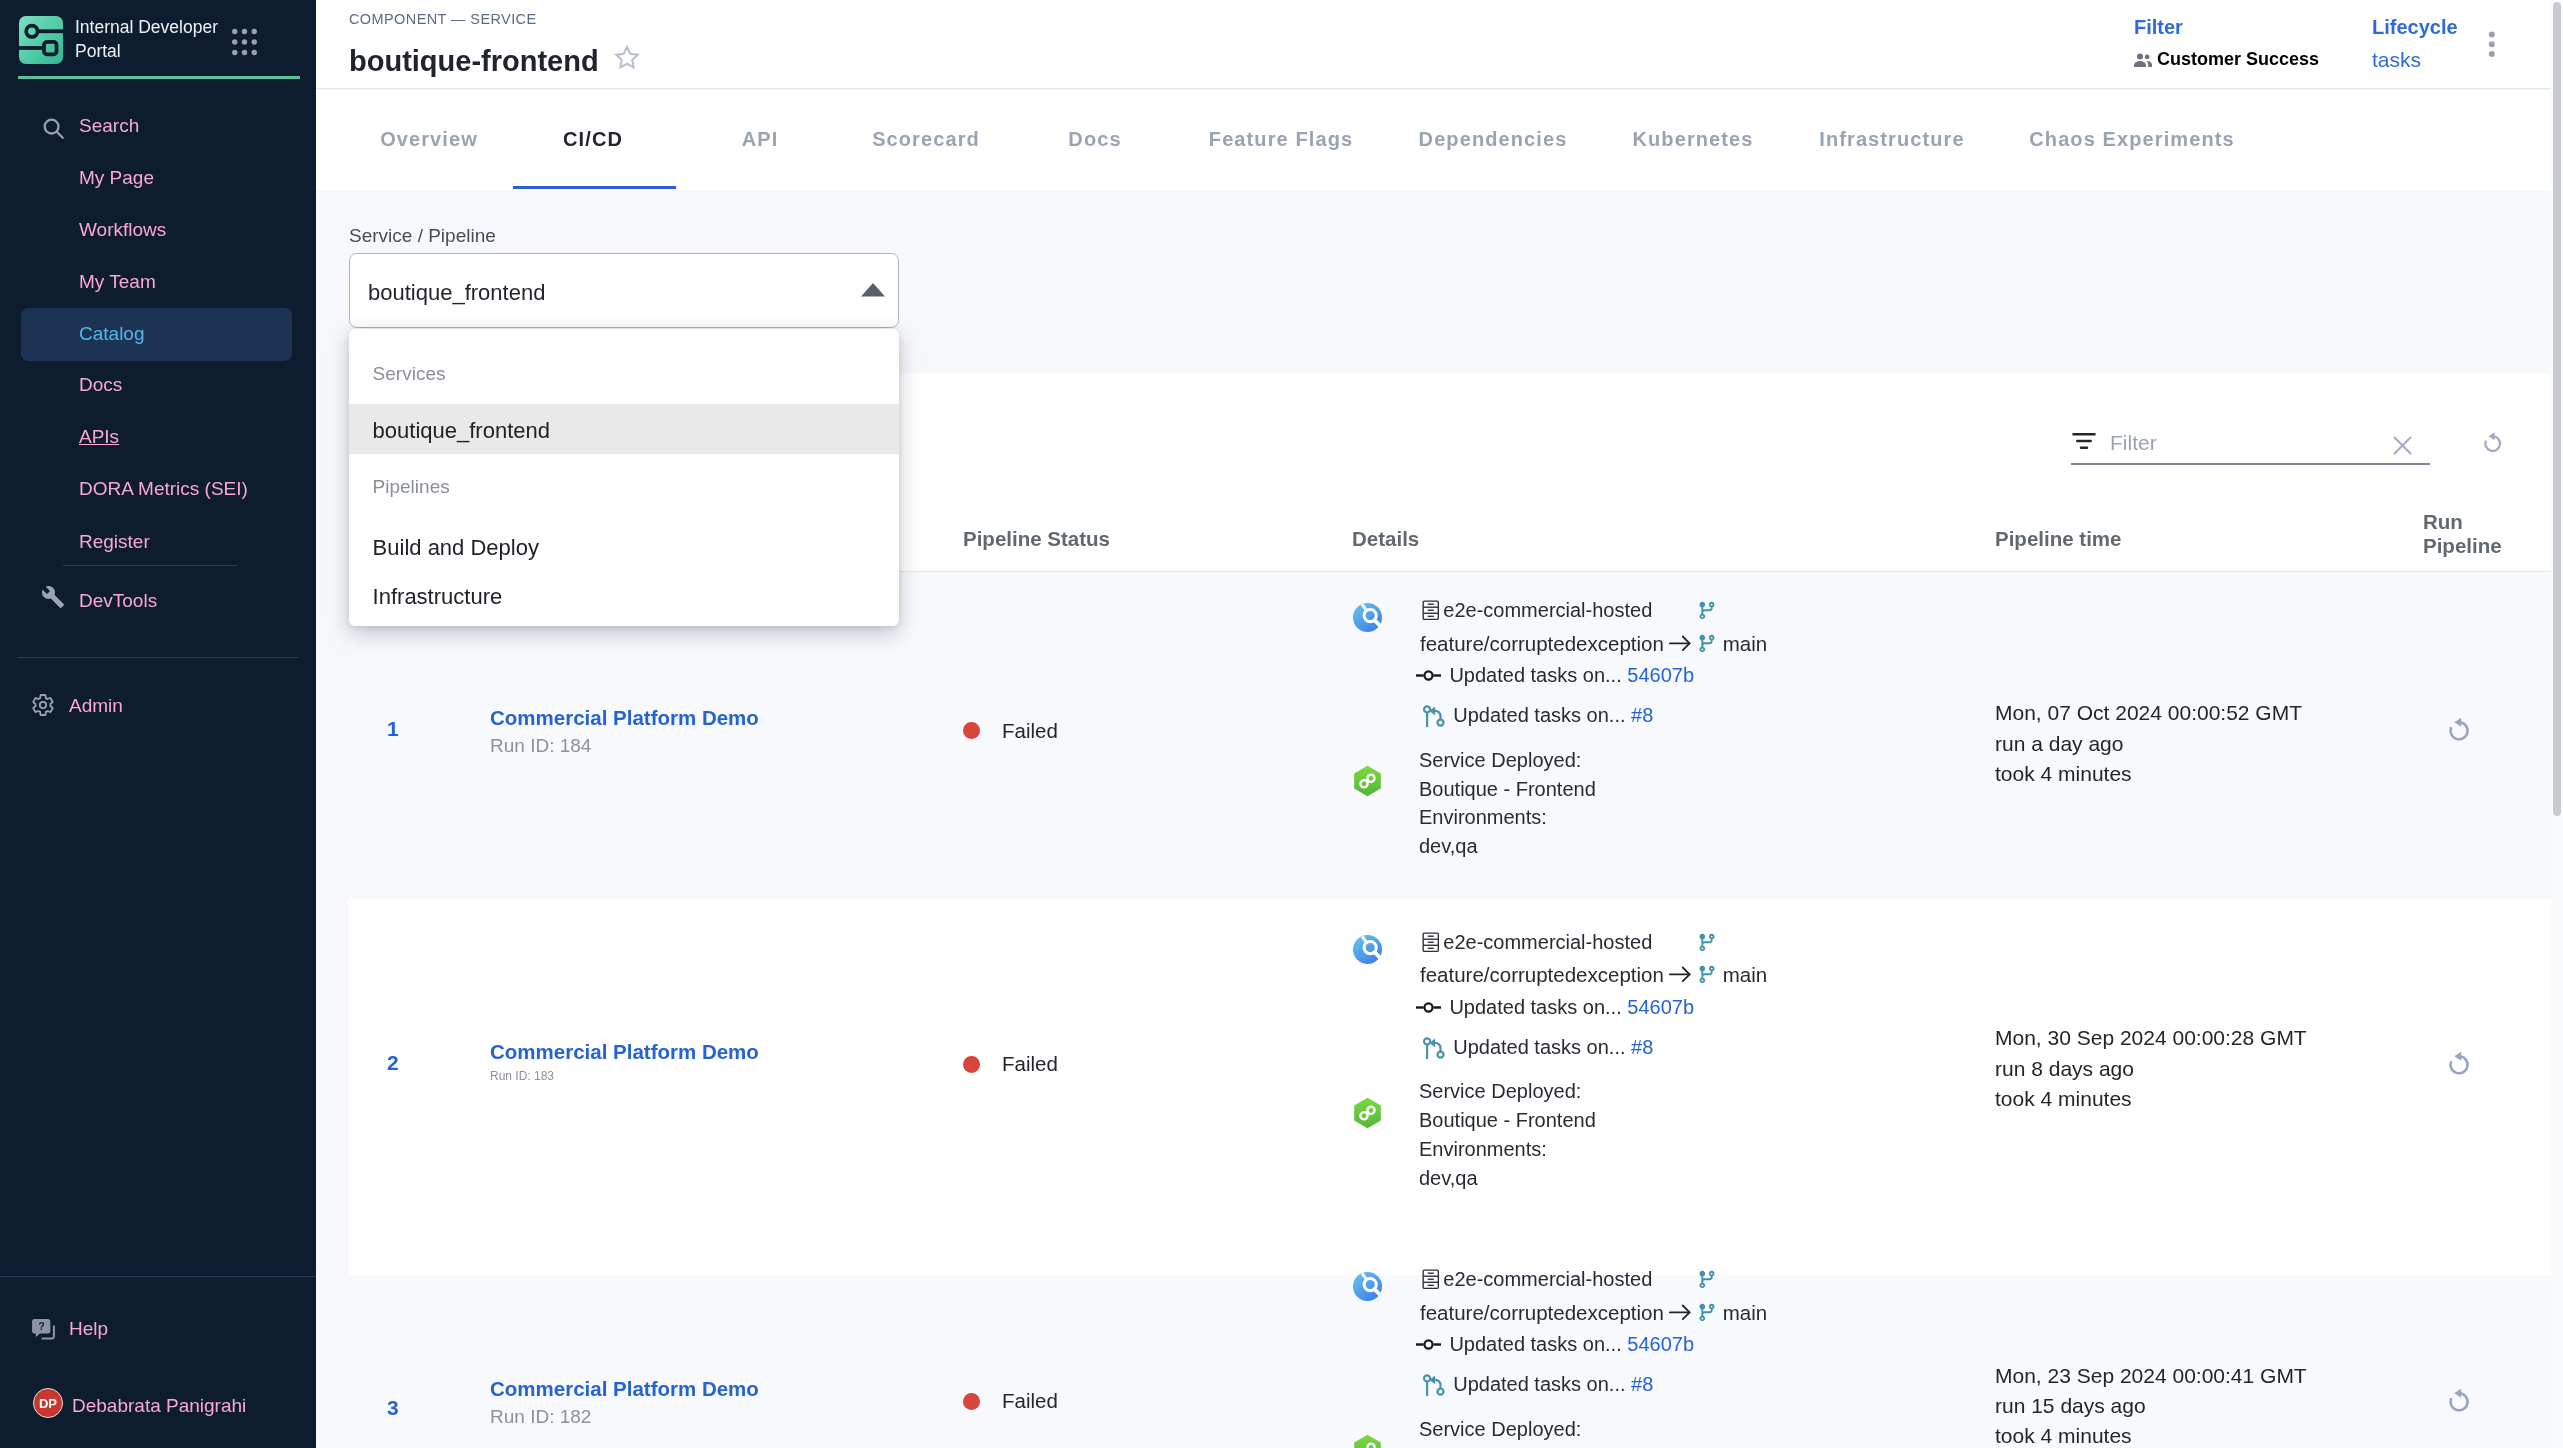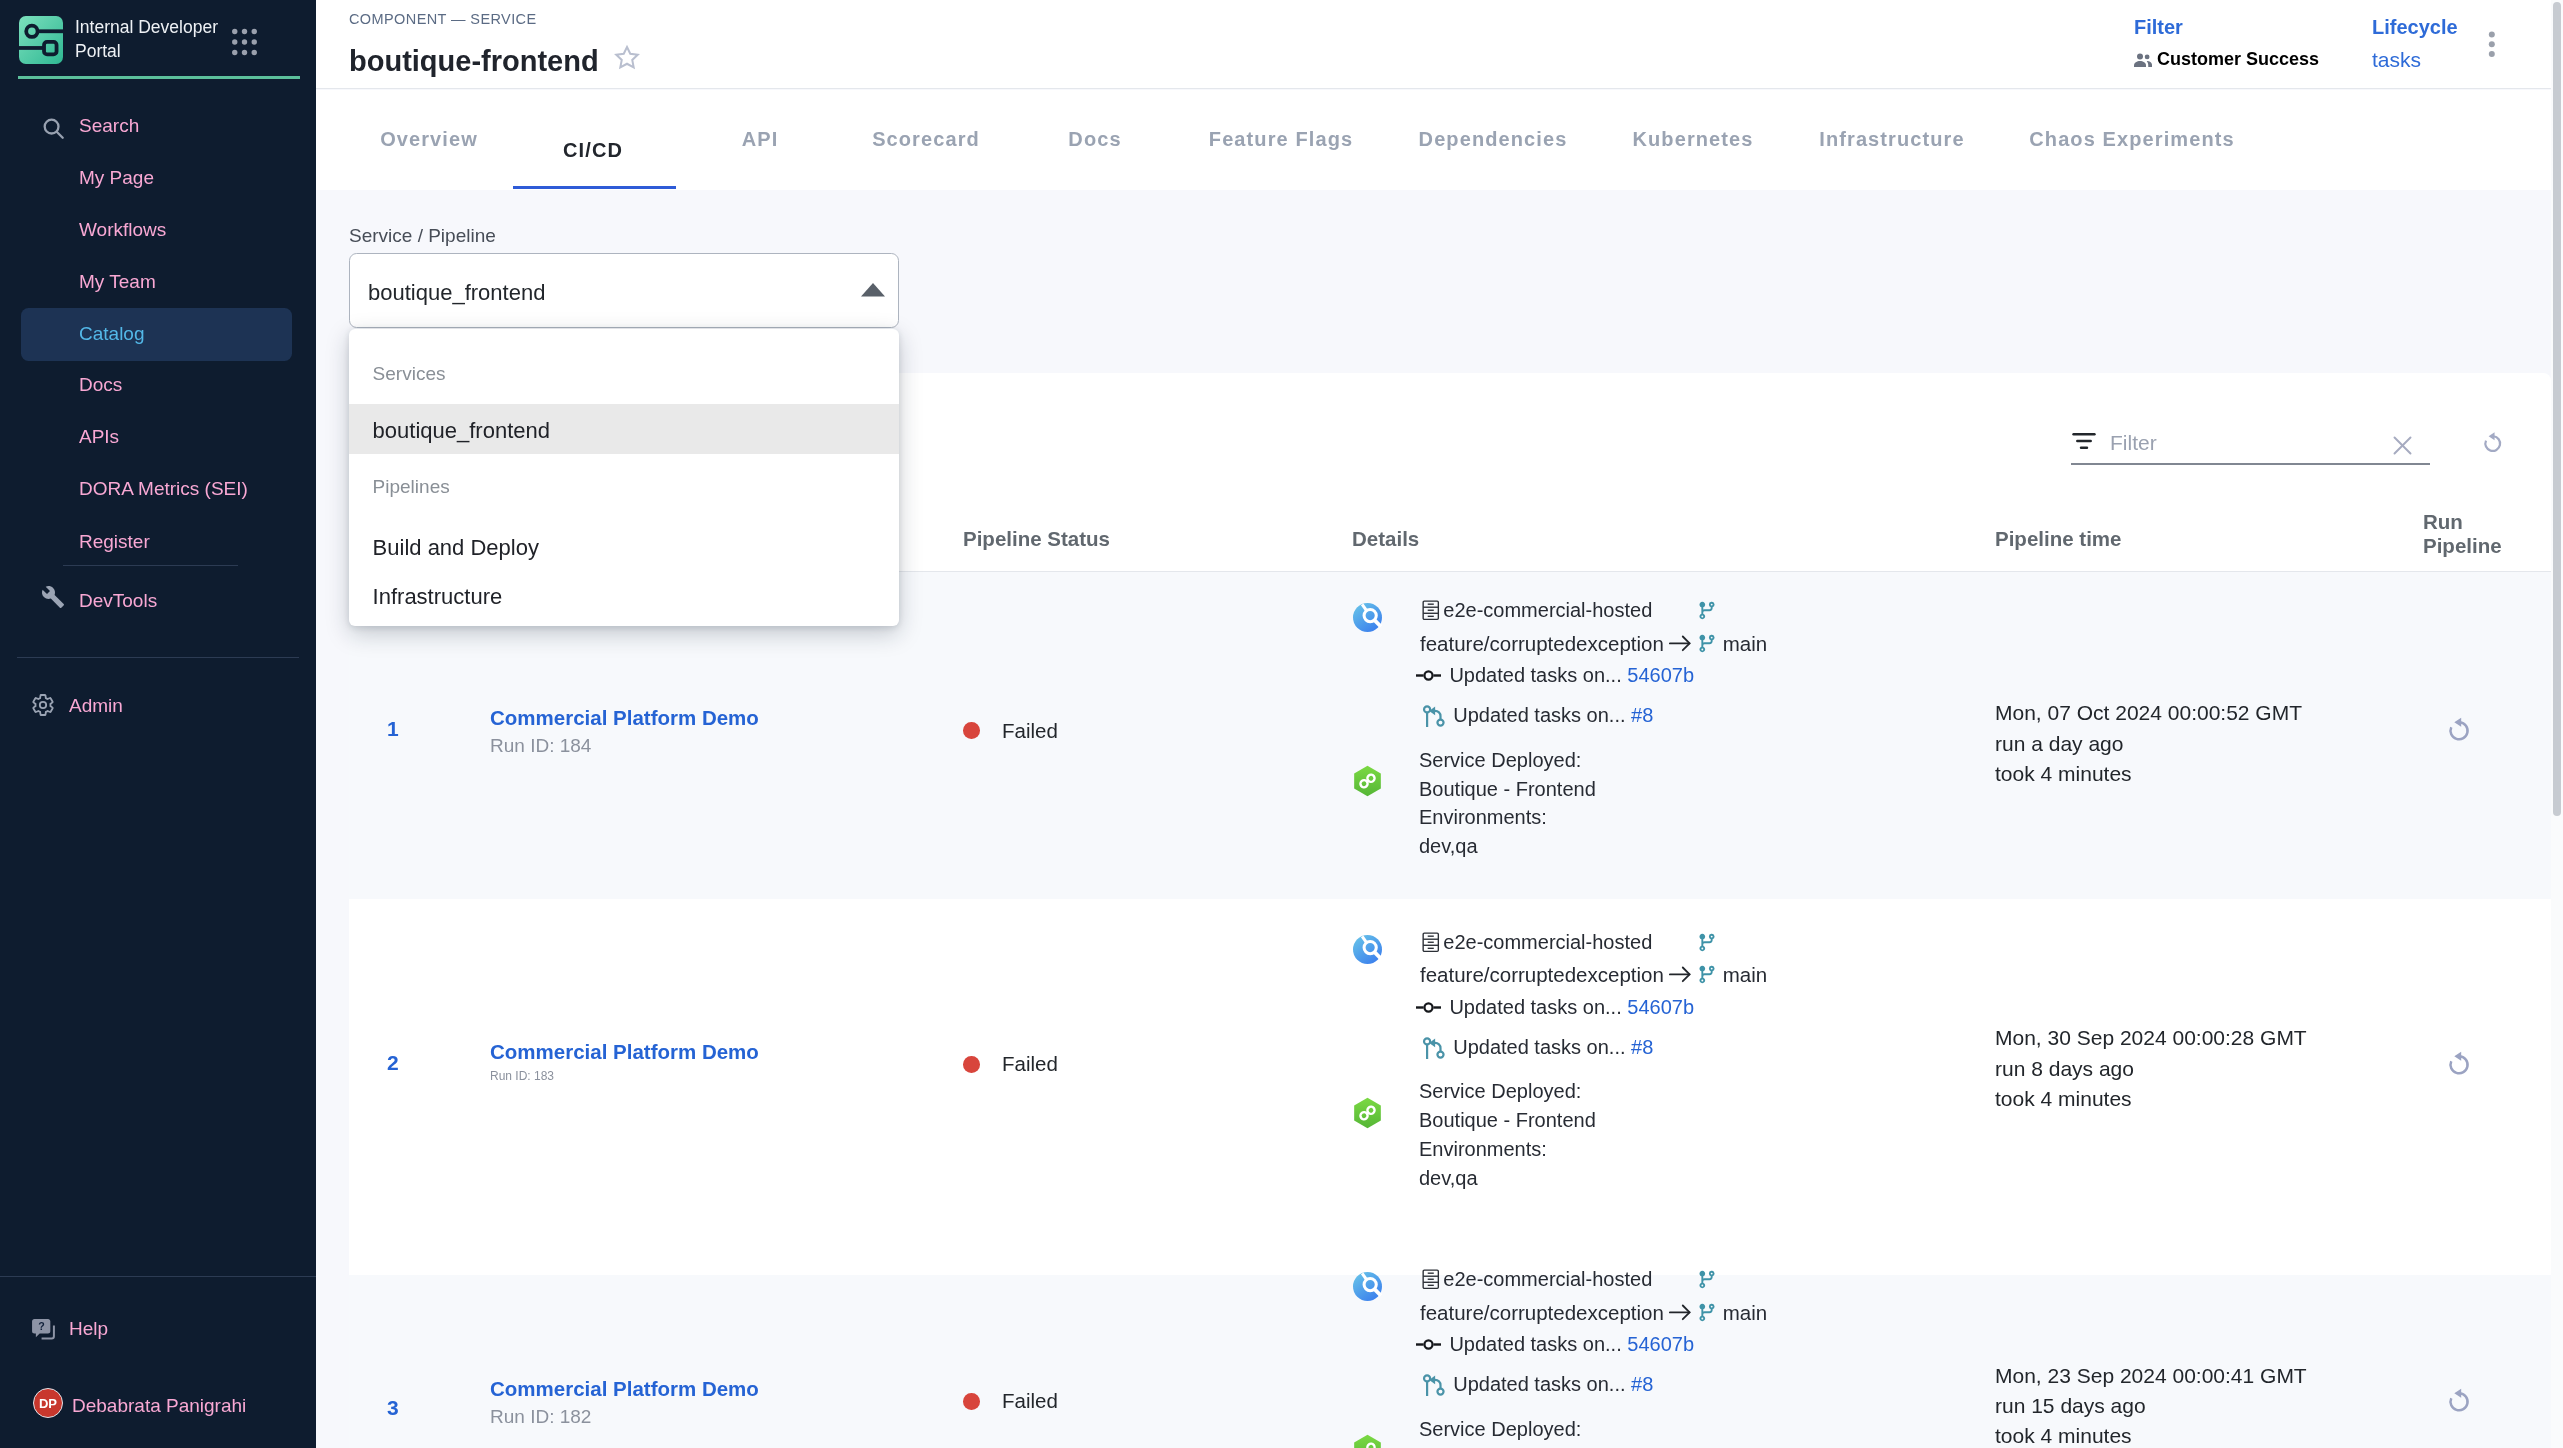--- a/index.html
+++ b/index.html
@@ -73,21 +73,21 @@
     <circle cx="12.5" cy="12.5" r="9" fill="none" stroke="#98a1b0" stroke-width="3"></circle>
     <line x1="19.5" y1="19.5" x2="27" y2="27" stroke="#98a1b0" stroke-width="3" stroke-linecap="round"></line>
   </svg>
   <div class="sbitem" style="top:116px;">Search</div>
   <div class="sbitem" style="top:168px;">My Page</div>
   <div class="sbitem" style="top:220px;">Workflows</div>
   <div class="sbitem" style="top:272px;">My Team</div>
   <div id="catpill"></div>
   <div class="sbitem" style="top:324px;color:#53b8e8;">Catalog</div>
   <div class="sbitem" style="top:375px;">Docs</div>
-  <div class="sbitem" style="top:427px;">APIs</div>
+  <div class="sbitem" style="top:427px;text-decoration:underline;">APIs</div>
   <div class="sbitem" style="top:479px;">DORA Metrics (SEI)</div>
   <div class="sbitem" style="top:532px;">Register</div>
   <div class="abs" style="left:63px;top:565px;width:175px;height:0.8px;background:#2c3b53;"></div>
 
   <svg class="abs" style="left:41px;top:585px" width="24" height="24" viewBox="0 0 24 24">
     <path fill="#9ba4b4" d="M22.7 19l-9.1-9.1c.9-2.3.4-5-1.5-6.9-2-2-5-2.4-7.4-1.3L9 6 6 9 1.6 4.7C.4 7.1.9 10.1 2.9 12.1c1.9 1.9 4.6 2.4 6.9 1.5l9.1 9.1c.4.4 1 .4 1.4 0l2.3-2.3c.5-.4.5-1 .1-1.4z"></path>
   </svg>
   <div class="sbitem" style="top:591px;">DevTools</div>
 
   <div class="abs" style="left:16.7px;top:657px;width:282px;height:0.8px;background:#2c3b53;"></div>
@@ -132,21 +132,21 @@
 <svg class="abs" style="left:2488px;top:31px" width="7.6" height="27" viewBox="0 0 10 36">
   <g fill="#9aa0ab">
       <circle cx="5" cy="4.5" r="4"></circle>
       <circle cx="5" cy="17.5" r="4"></circle>
       <circle cx="5" cy="30.5" r="4"></circle>
     </g>
 </svg>
 
 <div id="tabs">
   <div class="tab" style="left:113px;">Overview</div>
-  <div class="tab on" style="left:277px;margin-top:11px;">CI/CD</div>
+  <div class="tab on" style="left:277px;">CI/CD</div>
   <div class="tab" style="left:444px;">API</div>
   <div class="tab" style="left:610px;">Scorecard</div>
   <div class="tab" style="left:779px;">Docs</div>
   <div class="tab" style="left:965px;">Feature Flags</div>
   <div class="tab" style="left:1177px;">Dependencies</div>
   <div class="tab" style="left:1377px;">Kubernetes</div>
   <div class="tab" style="left:1576px;">Infrastructure</div>
   <div class="tab" style="left:1816px;">Chaos Experiments</div>
   <div class="abs" style="left:197px;top:96px;width:163px;height:3px;background:#2e5bd7;"></div>
 </div>

